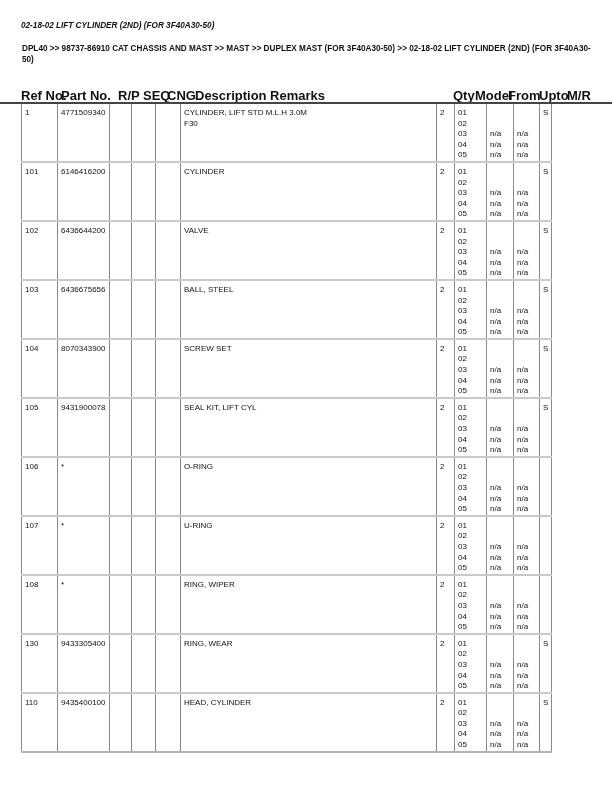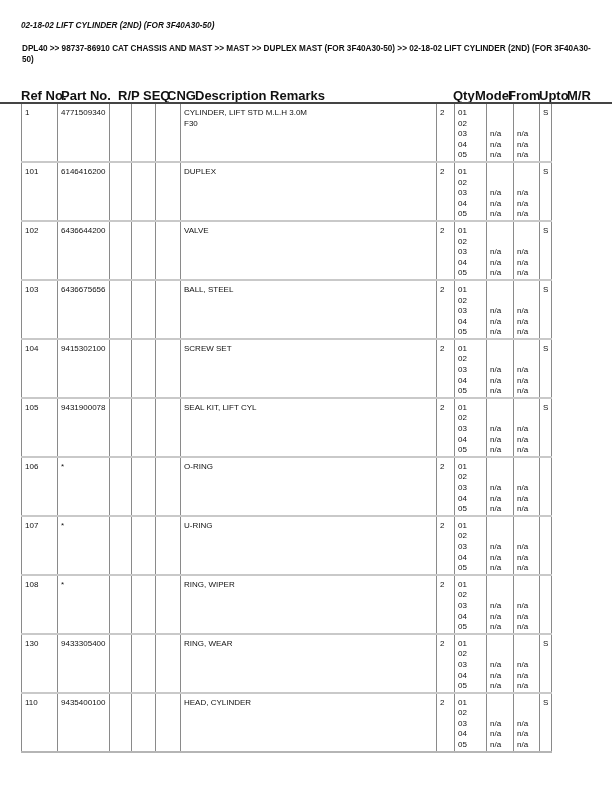--- a/index.html
+++ b/index.html
@@ -118,21 +118,21 @@
         </td>
         <td>S</td>
       </tr>
       <tr>
         <td>101</td>
         <td>6146416200</td>
         <td></td>
         <td></td>
         <td></td>
         <td class="stack">
-          <div>DUPLEX</div>
+          <div>CYLINDER</div>
           <div></div>
         </td>
         <td>2</td>
         <td class="stack">
           <div>01</div>
           <div>02</div>
           <div>03</div>
           <div>04</div>
           <div>05</div>
         </td>
@@ -215,21 +215,21 @@
           <div></div>
           <div></div>
           <div>n/a</div>
           <div>n/a</div>
           <div>n/a</div>
         </td>
         <td>S</td>
       </tr>
       <tr>
         <td>104</td>
-        <td>9415302100</td>
+        <td>8070343900</td>
         <td></td>
         <td></td>
         <td></td>
         <td class="stack">
           <div>SCREW SET</div>
           <div></div>
         </td>
         <td>2</td>
         <td class="stack">
           <div>01</div>

